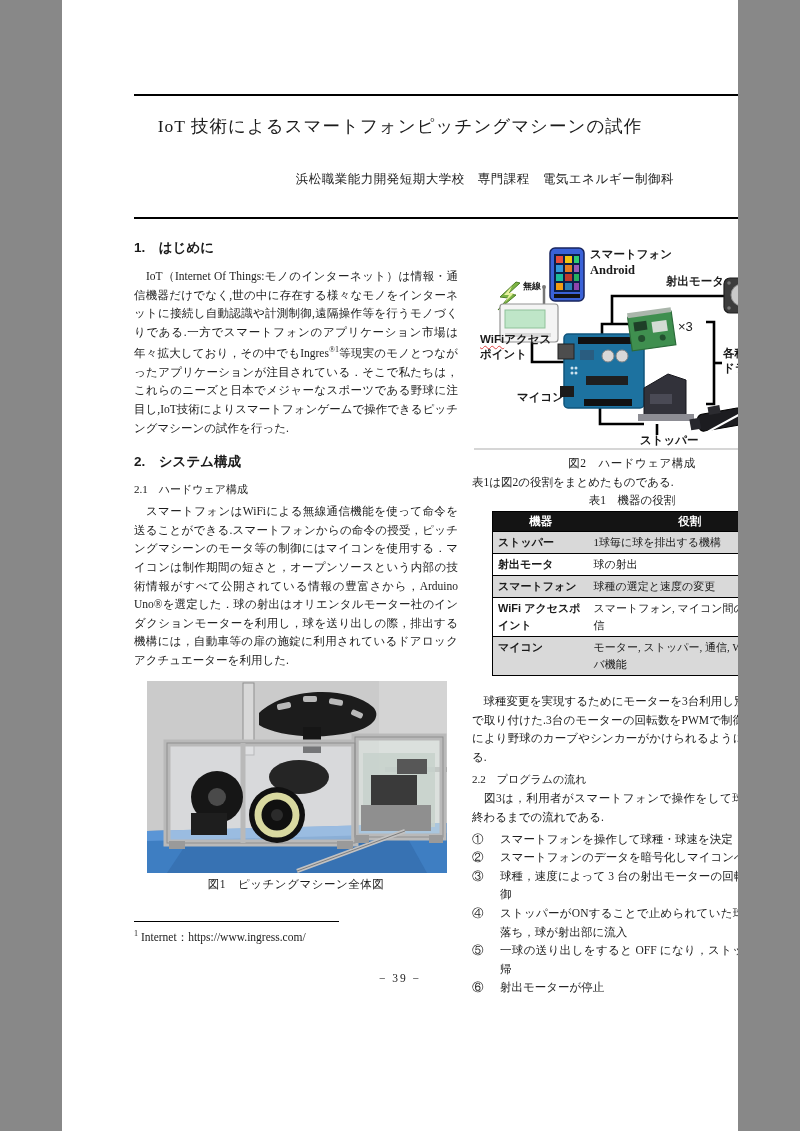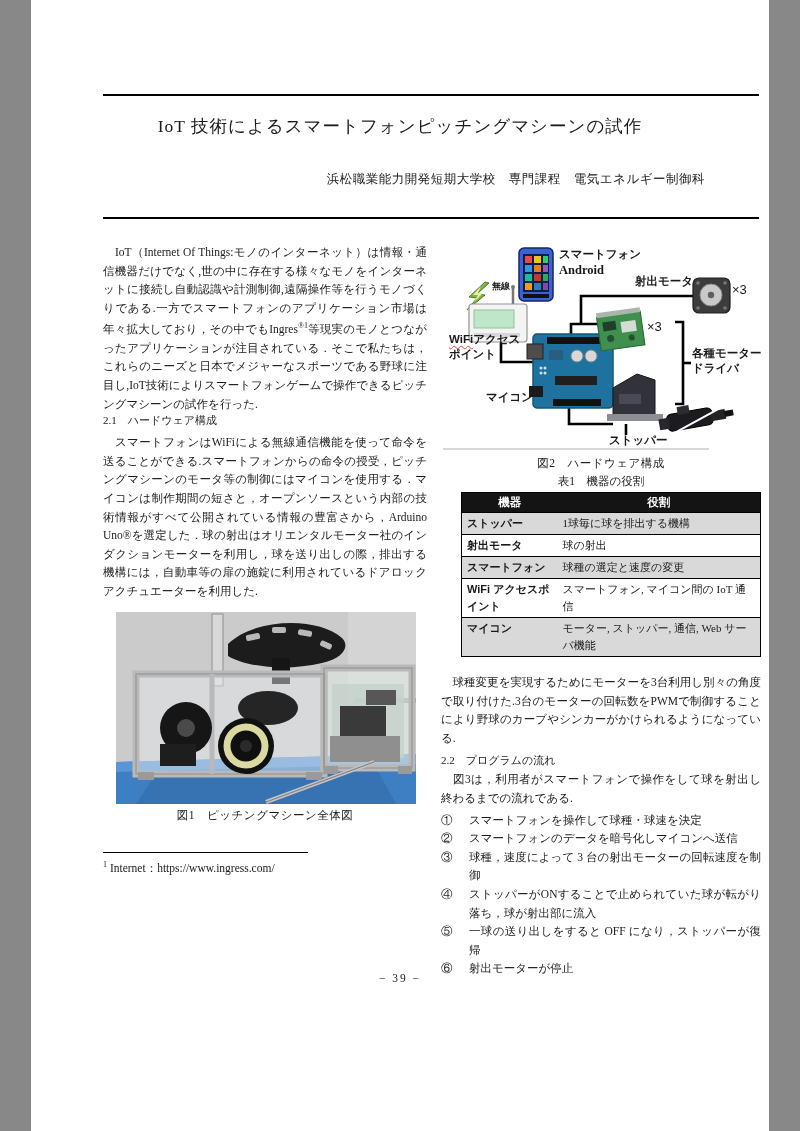--- a/index.html
+++ b/index.html
@@ -1,17 +1,17 @@
 <!DOCTYPE html>
 <html lang="ja"><head>
 <meta charset="utf-8">
 <style>
   * { margin:0; padding:0; box-sizing:border-box; }
   body { background:#888; font-family:"Liberation Serif","DejaVu Serif",serif; color:#1a1a1a; }
-  .page { position:relative; width:738px; height:1131px; background:#ffffff; margin:0 auto; overflow:hidden; }
+  .page { position:relative; width:676px; height:1131px; background:#ffffff; margin:0 auto; overflow:hidden; }
 
   .rule { position:absolute; left:72px; width:656px; height:2px; background:#000; }
   .rule-top { top:94px; }
   .rule-mid { top:217px; }
 
   .title { position:absolute; top:114px; left:0; width:100%; text-align:center;
            font-size:17.5px; font-weight:500; letter-spacing:1px; }
   .affiliation { position:absolute; top:171px; right:64px; font-size:12.5px; letter-spacing:.5px; }
 
   .col { position:absolute; top:234px; }
@@ -77,22 +77,24 @@
 </head>
 <body>
 
 <div class="page">
   <div class="rule rule-top"></div>
   <div class="title">IoT 技術によるスマートフォンピッチングマシーンの試作</div>
   <div class="affiliation">浜松職業能力開発短期大学校　専門課程　電気エネルギー制御科</div>
   <div class="rule rule-mid"></div>
 
   <div class="col col-left">
+    <h2 class="sec h2-1">1.　はじめに</h2>
     <p class="body p1"><span>　IoT（Internet Of Things:モノのインターネット）は情報・通信機器だけでなく,世の中に存在する様々なモノをインターネットに接続し自動認識や計測制御,遠隔操作等を行うモノづくりである.一方でスマートフォンのアプリケーション市場は年々拡大しており，その中でもIngres</span><sup class="rsup">®1</sup><span>等現実のモノとつながったアプリケーションが注目されている．そこで私たちは，これらのニーズと日本でメジャーなスポーツである野球に注目し,IoT技術によりスマートフォンゲームで操作できるピッチングマシーンの試作を行った.</span></p>
 
+    <h2 class="sec h2-2">2.　システム構成</h2>
     <h3 class="subsec h3-21">2.1　ハードウェア構成</h3>
     <p class="body p2">　スマートフォンはWiFiによる無線通信機能を使って命令を送ることができる.スマートフォンからの命令の授受，ピッチングマシーンのモータ等の制御にはマイコンを使用する．マイコンは制作期間の短さと，オープンソースという内部の技術情報がすべて公開されている情報の豊富さから，Arduino Uno®を選定した．球の射出はオリエンタルモーター社のインダクションモーターを利用し，球を送り出しの際，排出する機構には，自動車等の扉の施錠に利用されているドアロックアクチュエーターを利用した.</p>
 
     <svg class="fig1" viewBox="0 0 300 192">
       <rect x="0" y="0" width="300" height="192" fill="#cbcbcb"></rect>
       <rect x="232" y="0" width="68" height="192" fill="#d4d4d4"></rect>
       <rect x="186" y="26" width="30" height="16" fill="#e6e6e6" stroke="#b5b5b5"></rect>
       <rect x="238" y="86" width="62" height="5" fill="#9a9a9a"></rect>
 
       <g>
@@ -264,20 +266,21 @@
       <div class="f2lbl lbl-launch">射出モータ</div>
       <div class="f2lbl lbl-x3a">×3</div>
       <div class="f2lbl lbl-x3b">×3</div>
       <div class="f2lbl lbl-wifiap"><span class="misspell">WiFi</span><span>アクセス</span><br><span>ポイント</span></div>
       <div class="f2lbl lbl-mcu">マイコン</div>
       <div class="f2lbl lbl-drivers"><span>各種モーター</span><br><span>ドライバ</span></div>
       <div class="f2lbl lbl-stopper">ストッパー</div>
     </div>
     <div class="figcap cap2">図2　ハードウェア構成</div>
 
+    <p class="tbl-intro">表1は図2の役割をまとめたものである.</p>
     <div class="tbl-cap">表1　機器の役割</div>
     <table class="roles">
       <colgroup>
           <col class="c1">
           <col class="c2">
         </colgroup>
       <thead>
         <tr>
           <th>機器</th>
           <th>役割</th>

